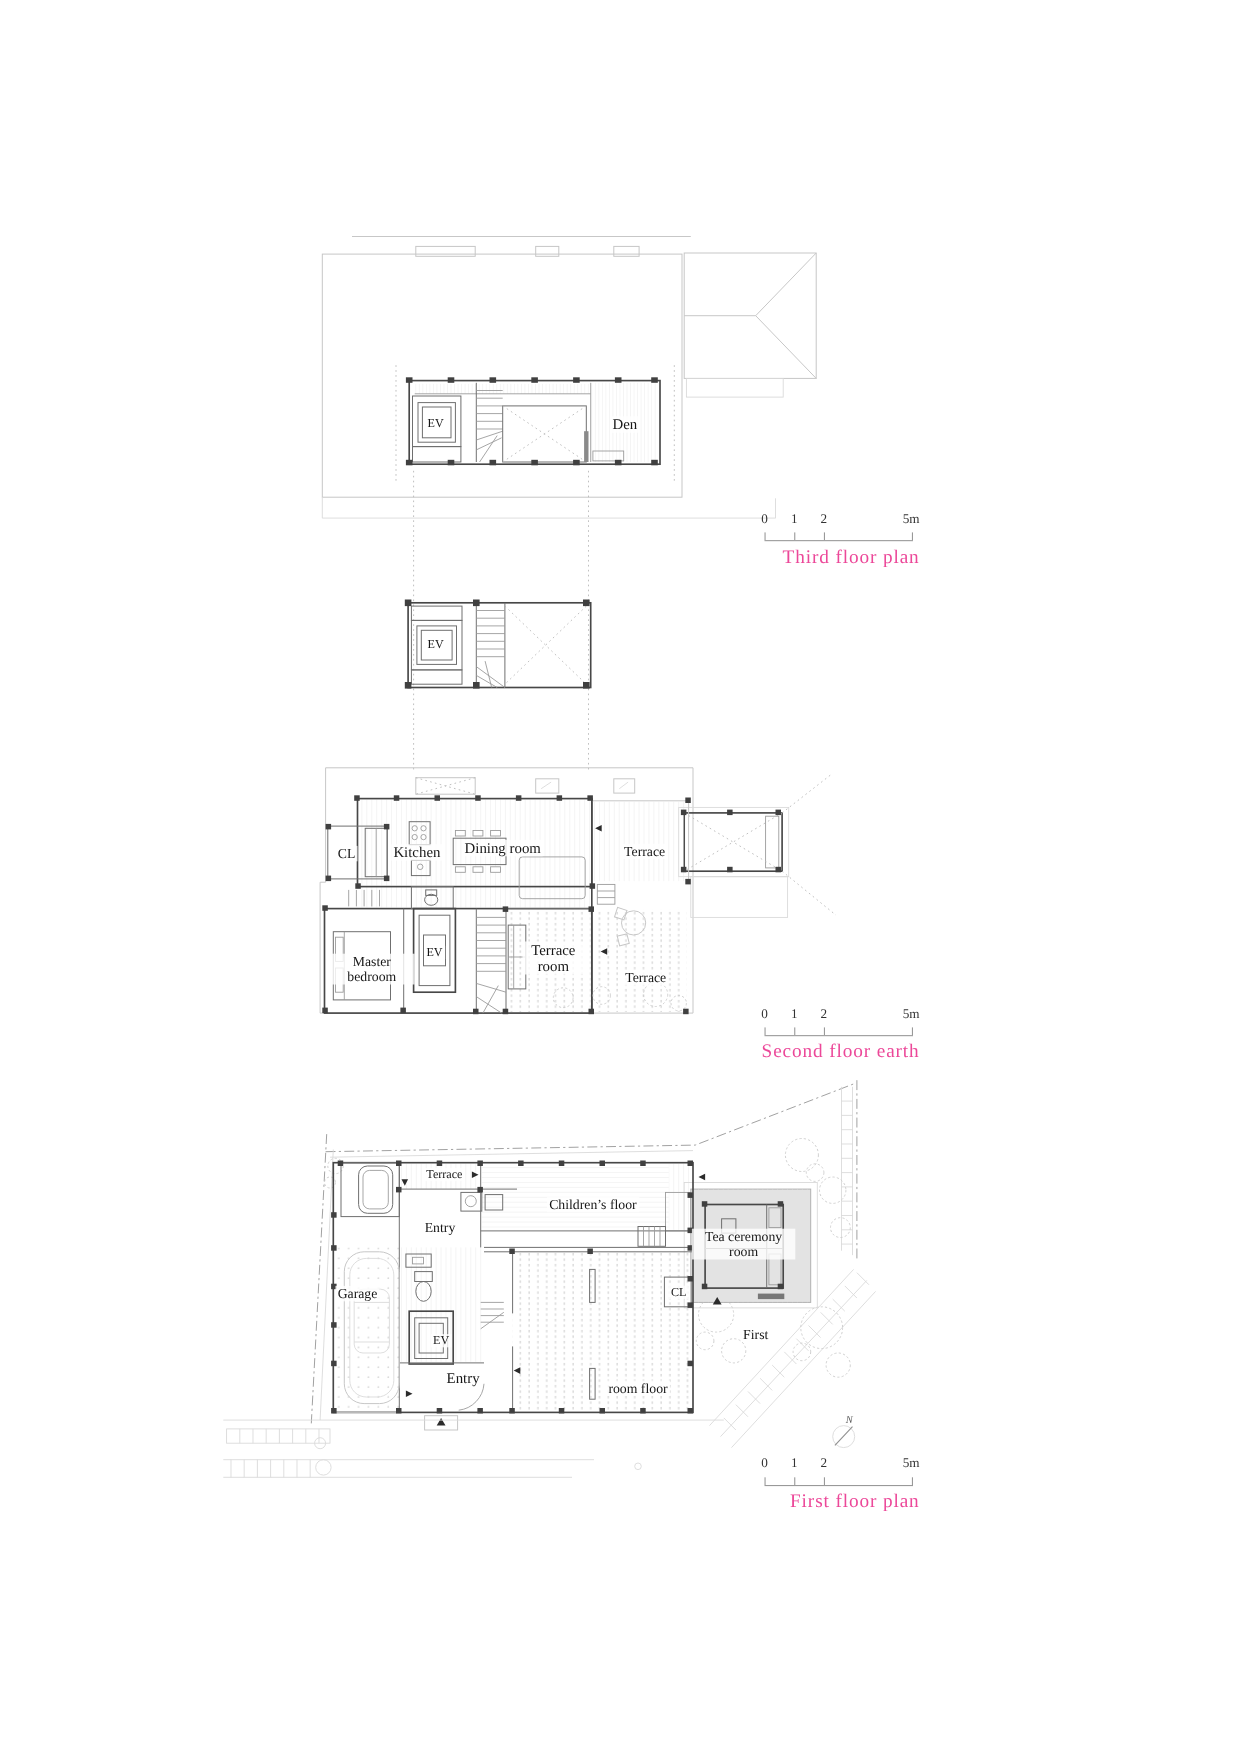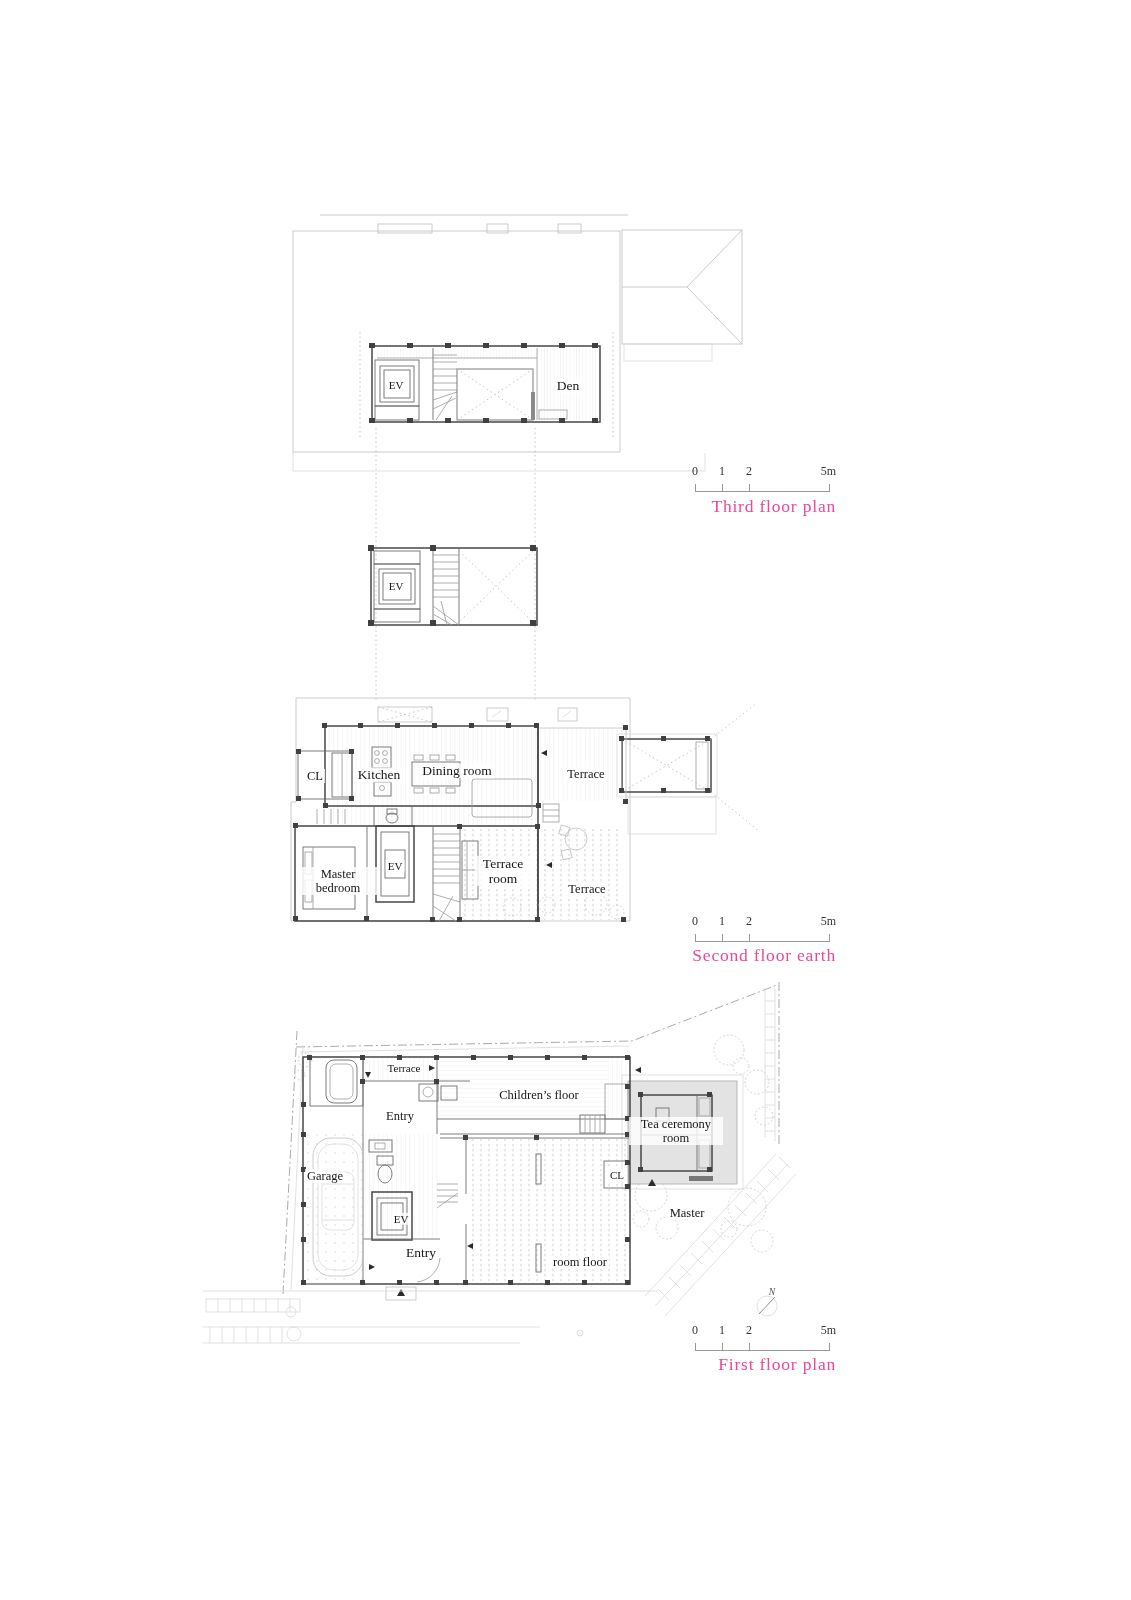--- a/index.html
+++ b/index.html
@@ -436,21 +436,21 @@
 
 <div class="lbl s11" style="left:404px;top:1024px">Terrace</div>
 <div class="lbl s12" style="left:400px;top:1072px">Entry</div>
 <div class="lbl s12" style="left:539px;top:1051px">Children’s floor</div>
 <div class="lbl s12 wrap" style="left:676px;top:1087px;width:90px">Tea ceremony room</div>
 <div class="lbl s12" style="left:325px;top:1132px">Garage</div>
 <div class="lbl s11" style="left:401px;top:1175px">EV</div>
 <div class="lbl s13" style="left:421px;top:1209px">Entry</div>
 <div class="lbl s11" style="left:617px;top:1131px">CL</div>
 <div class="lbl s12" style="left:580px;top:1218px">room floor</div>
-<div class="lbl s12" style="left:687px;top:1169px">Master</div>
+<div class="lbl s12" style="left:687px;top:1169px">First</div>
 <div class="lbl ital" style="left:772px;top:1248px">N</div>
 
 <div class="sb" style="left:695px;top:420px">
   <span class="num" style="left:-3px">0</span>
   <span class="num" style="left:24px">1</span>
   <span class="num" style="left:51px">2</span>
   <span class="num" style="right:-6px">5m</span>
   <div class="tick" style="left:0"></div>
       <div class="tick" style="left:27px"></div>
       <div class="tick" style="left:54px"></div>

